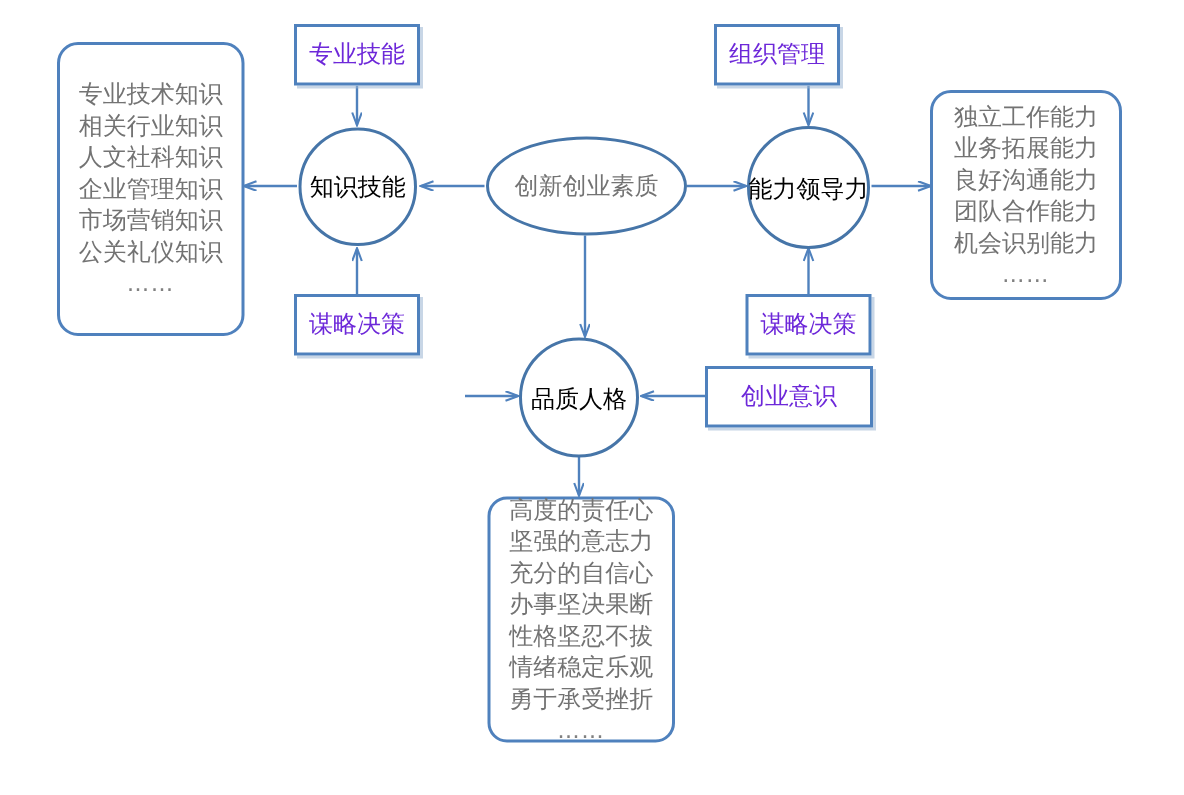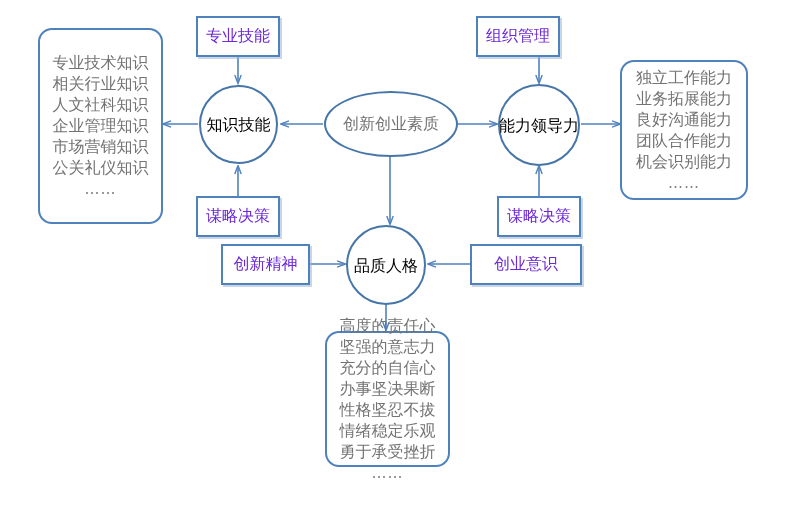--- a/index.html
+++ b/index.html
@@ -150,40 +150,39 @@
 
   <div class="panel" style="left:620px; top:28px; width:128px; height:140px;margin-top:32px;">
     <div class="line">独立工作能力</div>
     <div class="line">业务拓展能力</div>
     <div class="line">良好沟通能力</div>
     <div class="line">团队合作能力</div>
     <div class="line">机会识别能力</div>
     <div class="dots">……</div>
   </div>
 
-  <div class="panel" style="left:325px; top:331px; width:125px; height:136px;">
+  <div class="panel" style="left:325px; top:331px; width:125px; height:164px;border-radius:13px;">
     <div class="line">高度的责任心</div>
     <div class="line">坚强的意志力</div>
     <div class="line">充分的自信心</div>
     <div class="line">办事坚决果断</div>
     <div class="line">性格坚忍不拔</div>
     <div class="line">情绪稳定乐观</div>
     <div class="line">勇于承受挫折</div>
     <div class="dots">……</div>
   </div>
 
   <div class="rect" style="left:196px; top:16px; width:84px; height:41px;">专业技能</div>
 
   <div class="rect" style="left:476px; top:16px; width:84px; height:41px;">组织管理</div>
 
   <div class="rect" style="left:196px; top:196px; width:84px; height:41px;">谋略决策</div>
 
   <div class="rect" style="left:497px; top:196px; width:84px; height:41px;">谋略决策</div>
 
-  <div class="rect" style="left:221px; top:244px; width:89px; height:41px;">创新精神</div>
 
   <div class="rect" style="left:470px; top:244px; width:112px; height:41px;">创业意识</div>
 
   <div class="circle" style="left:199px; top:85px; width:79px; height:79px;">
     <div>知识</div>
     <div>技能</div>
   </div>
 
   <div class="circle" style="left:498px; top:84px; width:82px; height:82px;">
     <div>能力</div>

